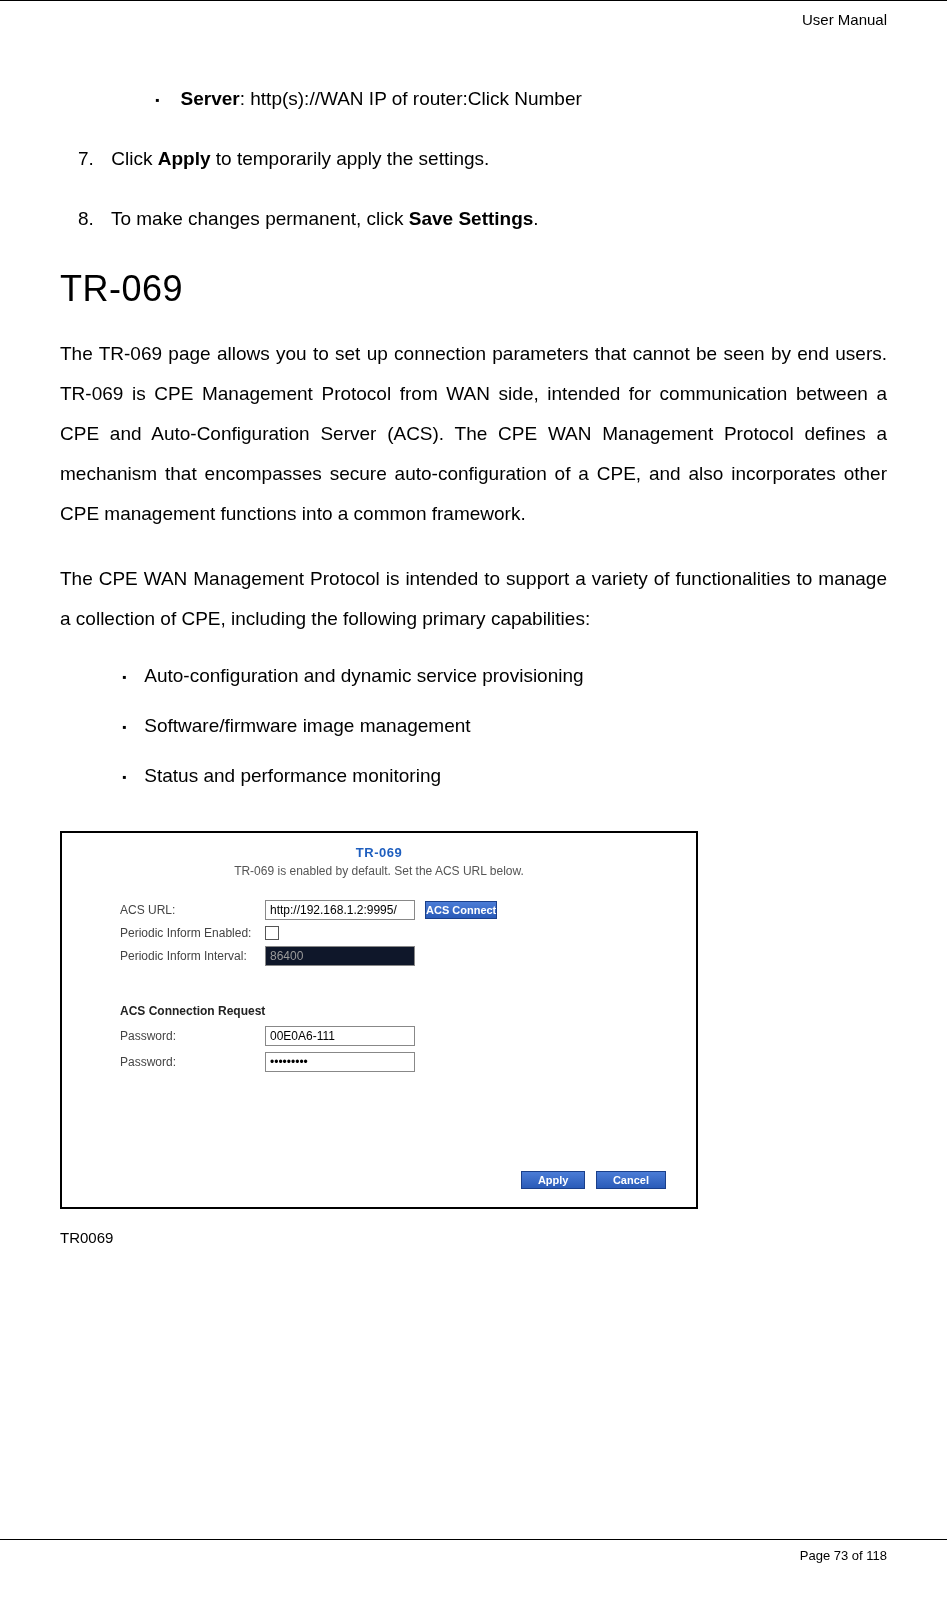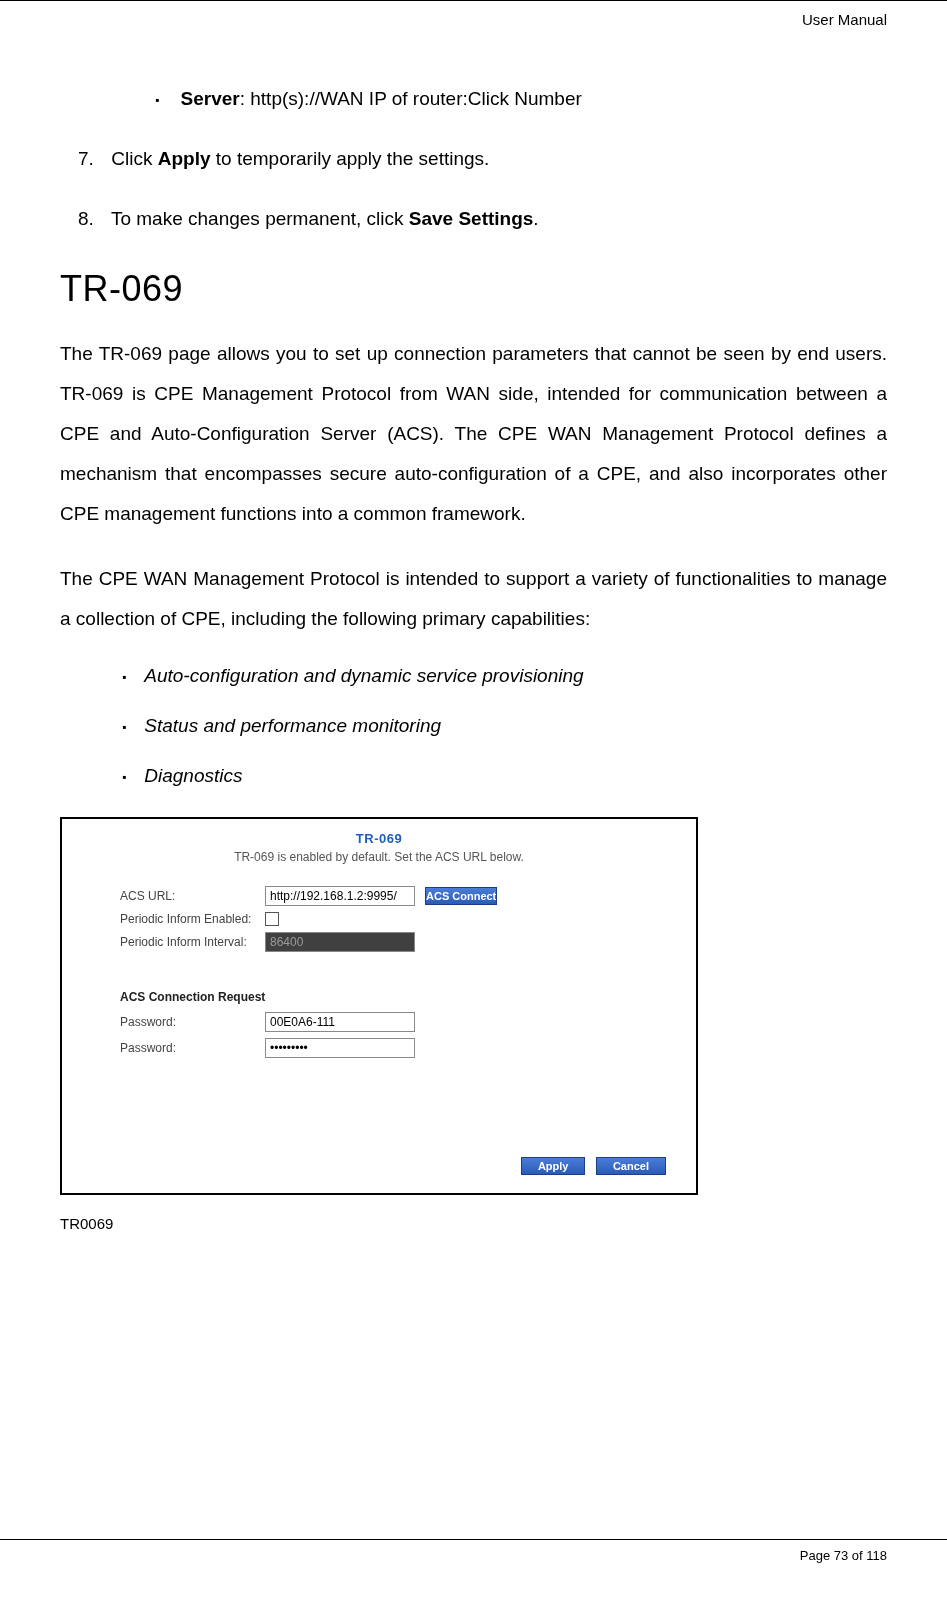--- a/index.html
+++ b/index.html
@@ -53,21 +53,21 @@
     font-weight: 400;
     margin: 18px 0 24px 0;
     letter-spacing: 0.5px;
   }
   p.body {
     font-size: 19px;
     text-align: justify;
     line-height: 2.1;
     margin-bottom: 26px;
   }
-  ul.caps { list-style: none; margin: 0 0 30px 62px; font-style: italic; }
+  ul.caps { list-style: none; margin: 0 0 44px 62px; }
   ul.caps li {
     font-size: 19px;
     margin-bottom: 28px;
   }
   ul.caps li::before {
     content: "▪";
     font-size: 12px;
     margin-right: 18px;
     vertical-align: middle;
     display: inline-block;
@@ -113,21 +113,21 @@
     font-family: Tahoma, Arial, sans-serif;
     font-size: 12px;
     height: 20px;
     padding: 1px 4px;
     border: 1px solid #888;
     width: 150px;
     background: #fff;
   }
   .form-row input[disabled] {
     color: #9a9a9a;
-    background: #404040;
+    background: #0f172a;
   }
   .chk {
     width: 14px; height: 14px;
     border: 1px solid #555;
     background: #fff;
     display: inline-block;
   }
   .btn-blue {
     display: inline-block;
     background: linear-gradient(#4b7cd6, #2a5bb8);
@@ -188,22 +188,22 @@
       <span>To make changes permanent, click </span><span class="bold">Save Settings</span><span>.</span>
     </div>
 
     <h1 class="section-title">TR-069</h1>
 
     <p class="body">The TR-069 page allows you to set up connection parameters that cannot be seen by end users. TR-069 is CPE Management Protocol from WAN side, intended for communication between a CPE and Auto-Configuration Server (ACS). The CPE WAN Management Protocol defines a mechanism that encompasses secure auto-configuration of a CPE, and also incorporates other CPE management functions into a common framework.</p>
     <p class="body">The CPE WAN Management Protocol is intended to support a variety of functionalities to manage a collection of CPE, including the following primary capabilities:</p>
 
     <ul class="caps">
       <li>Auto-configuration and dynamic service provisioning</li>
+      <li>Software/firmware image management</li>
       <li>Status and performance monitoring</li>
-      <li>Diagnostics</li>
     </ul>
 
     <div class="panel-wrap">
       <div class="panel">
         <div class="panel-inner">
 
           <div class="panel-title">TR-069</div>
           <div class="panel-sub">TR-069 is enabled by default. Set the ACS URL below.</div>
 
           <div class="form-row">

